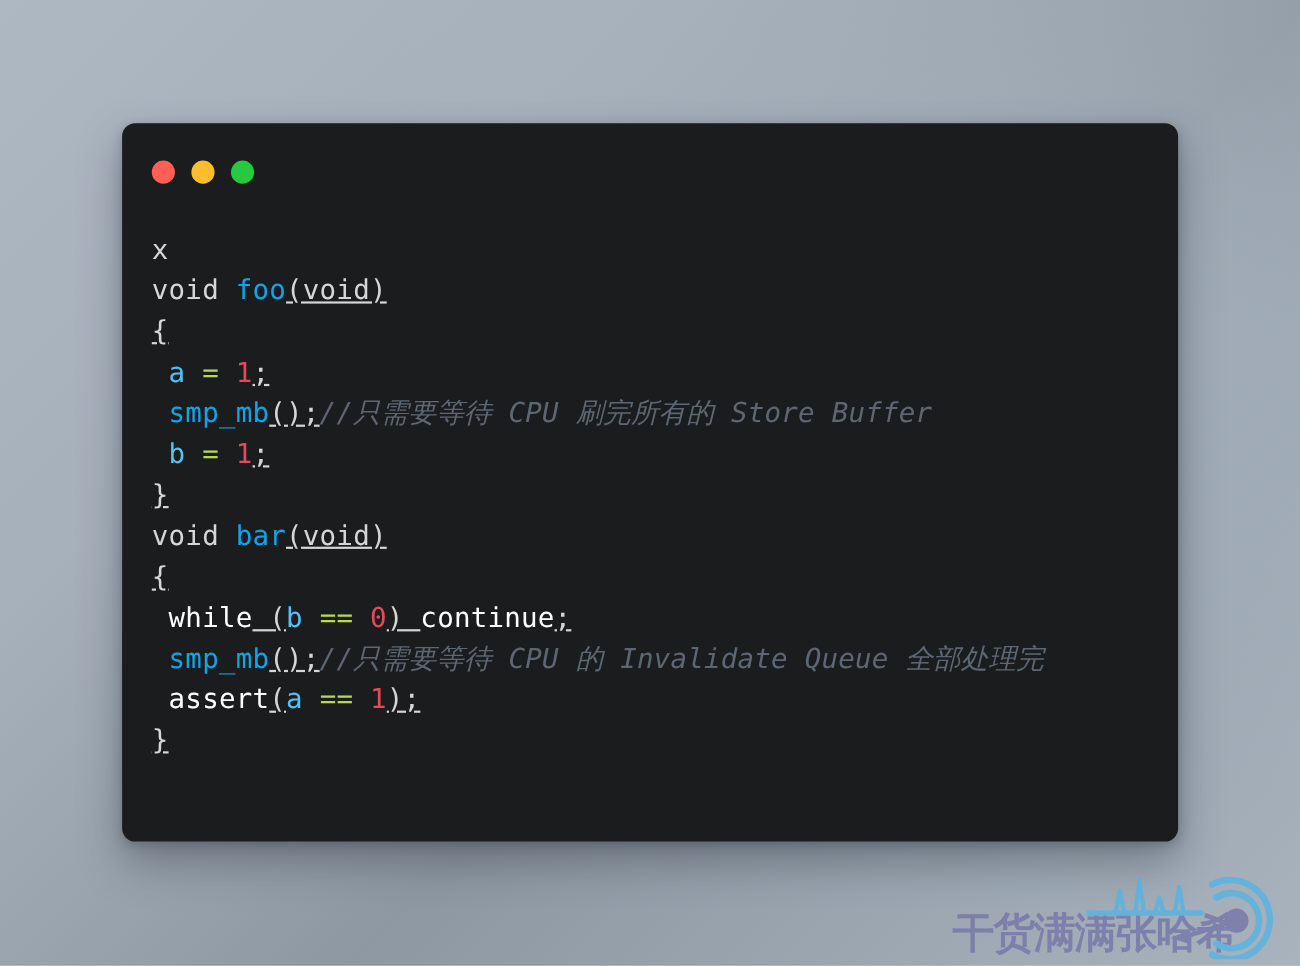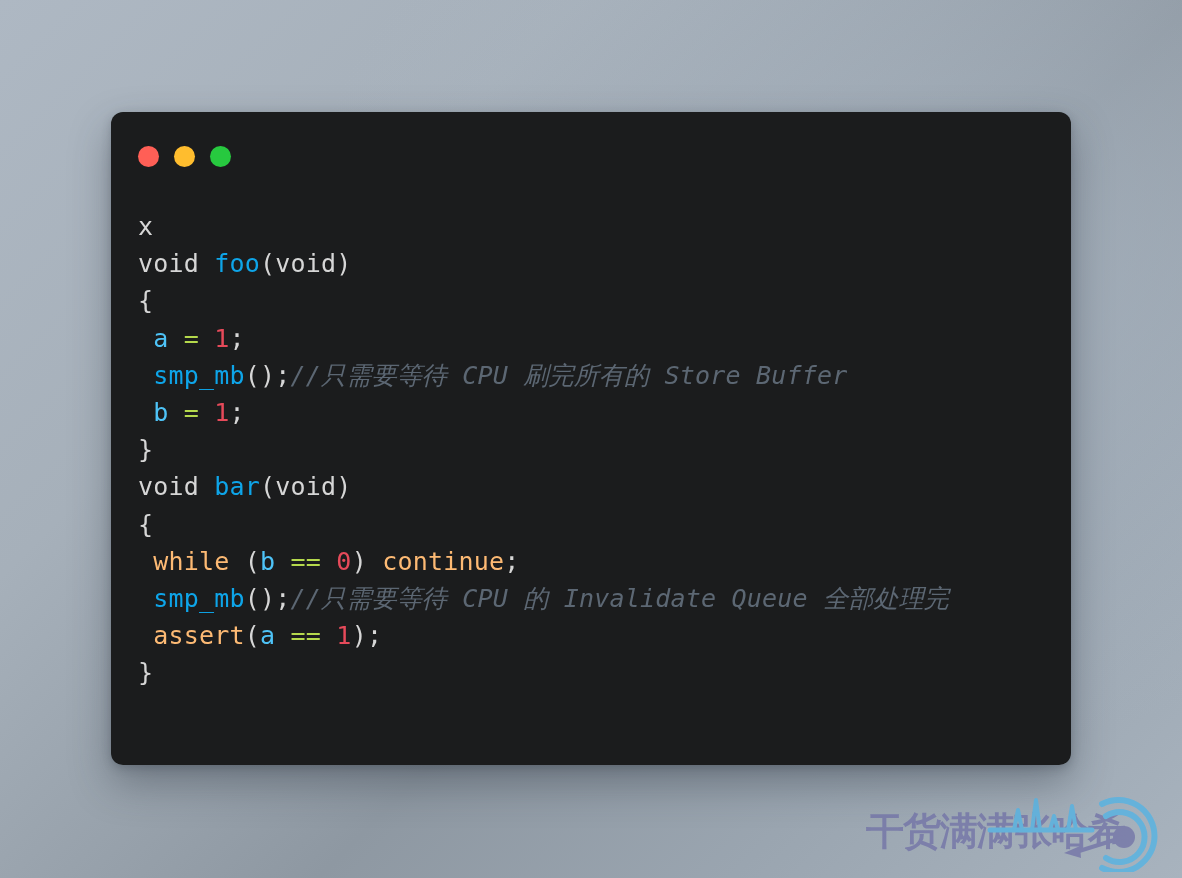--- a/index.html
+++ b/index.html
@@ -68,40 +68,40 @@
   }
   .line {
     height: 37.2px;
     white-space: pre;
   }
 
   
   .tok-plain    { color: #d6d6d6; }
   .tok-fn       { color: #0ea5e9; }
   .tok-var      { color: #4ec3f7; }
-  .tok-kw       { color: #fdba74; }
+  .tok-kw       { color: #ffffff; }
   .tok-num      { color: #e64a5a; }
   .tok-op       { color: #b5d94c; }
   .tok-comment  { color: #5c6773; font-style: italic; }
-  .tok-punct    { color: #d6d6d6; }
+  .tok-punct    { color: #d6d6d6; text-decoration: underline; }
 
   
   #watermark {
     position: absolute;
     right: 8px;
     bottom: 2px;
     width: 310px;
     height: 86px;
     opacity: 0.72;
     pointer-events: none;
   }
   #watermark-text {
     position: absolute;
     left: 2px;
-    bottom: 19px;
+    bottom: 2px;
     font-family: "DejaVu Sans", sans-serif;
     font-size: 38px;
     font-weight: bold;
     color: #6f6fa6;
     letter-spacing: -1px;
     white-space: nowrap;
   }
   #watermark-mark {
     position: absolute;
     right: 0px;

